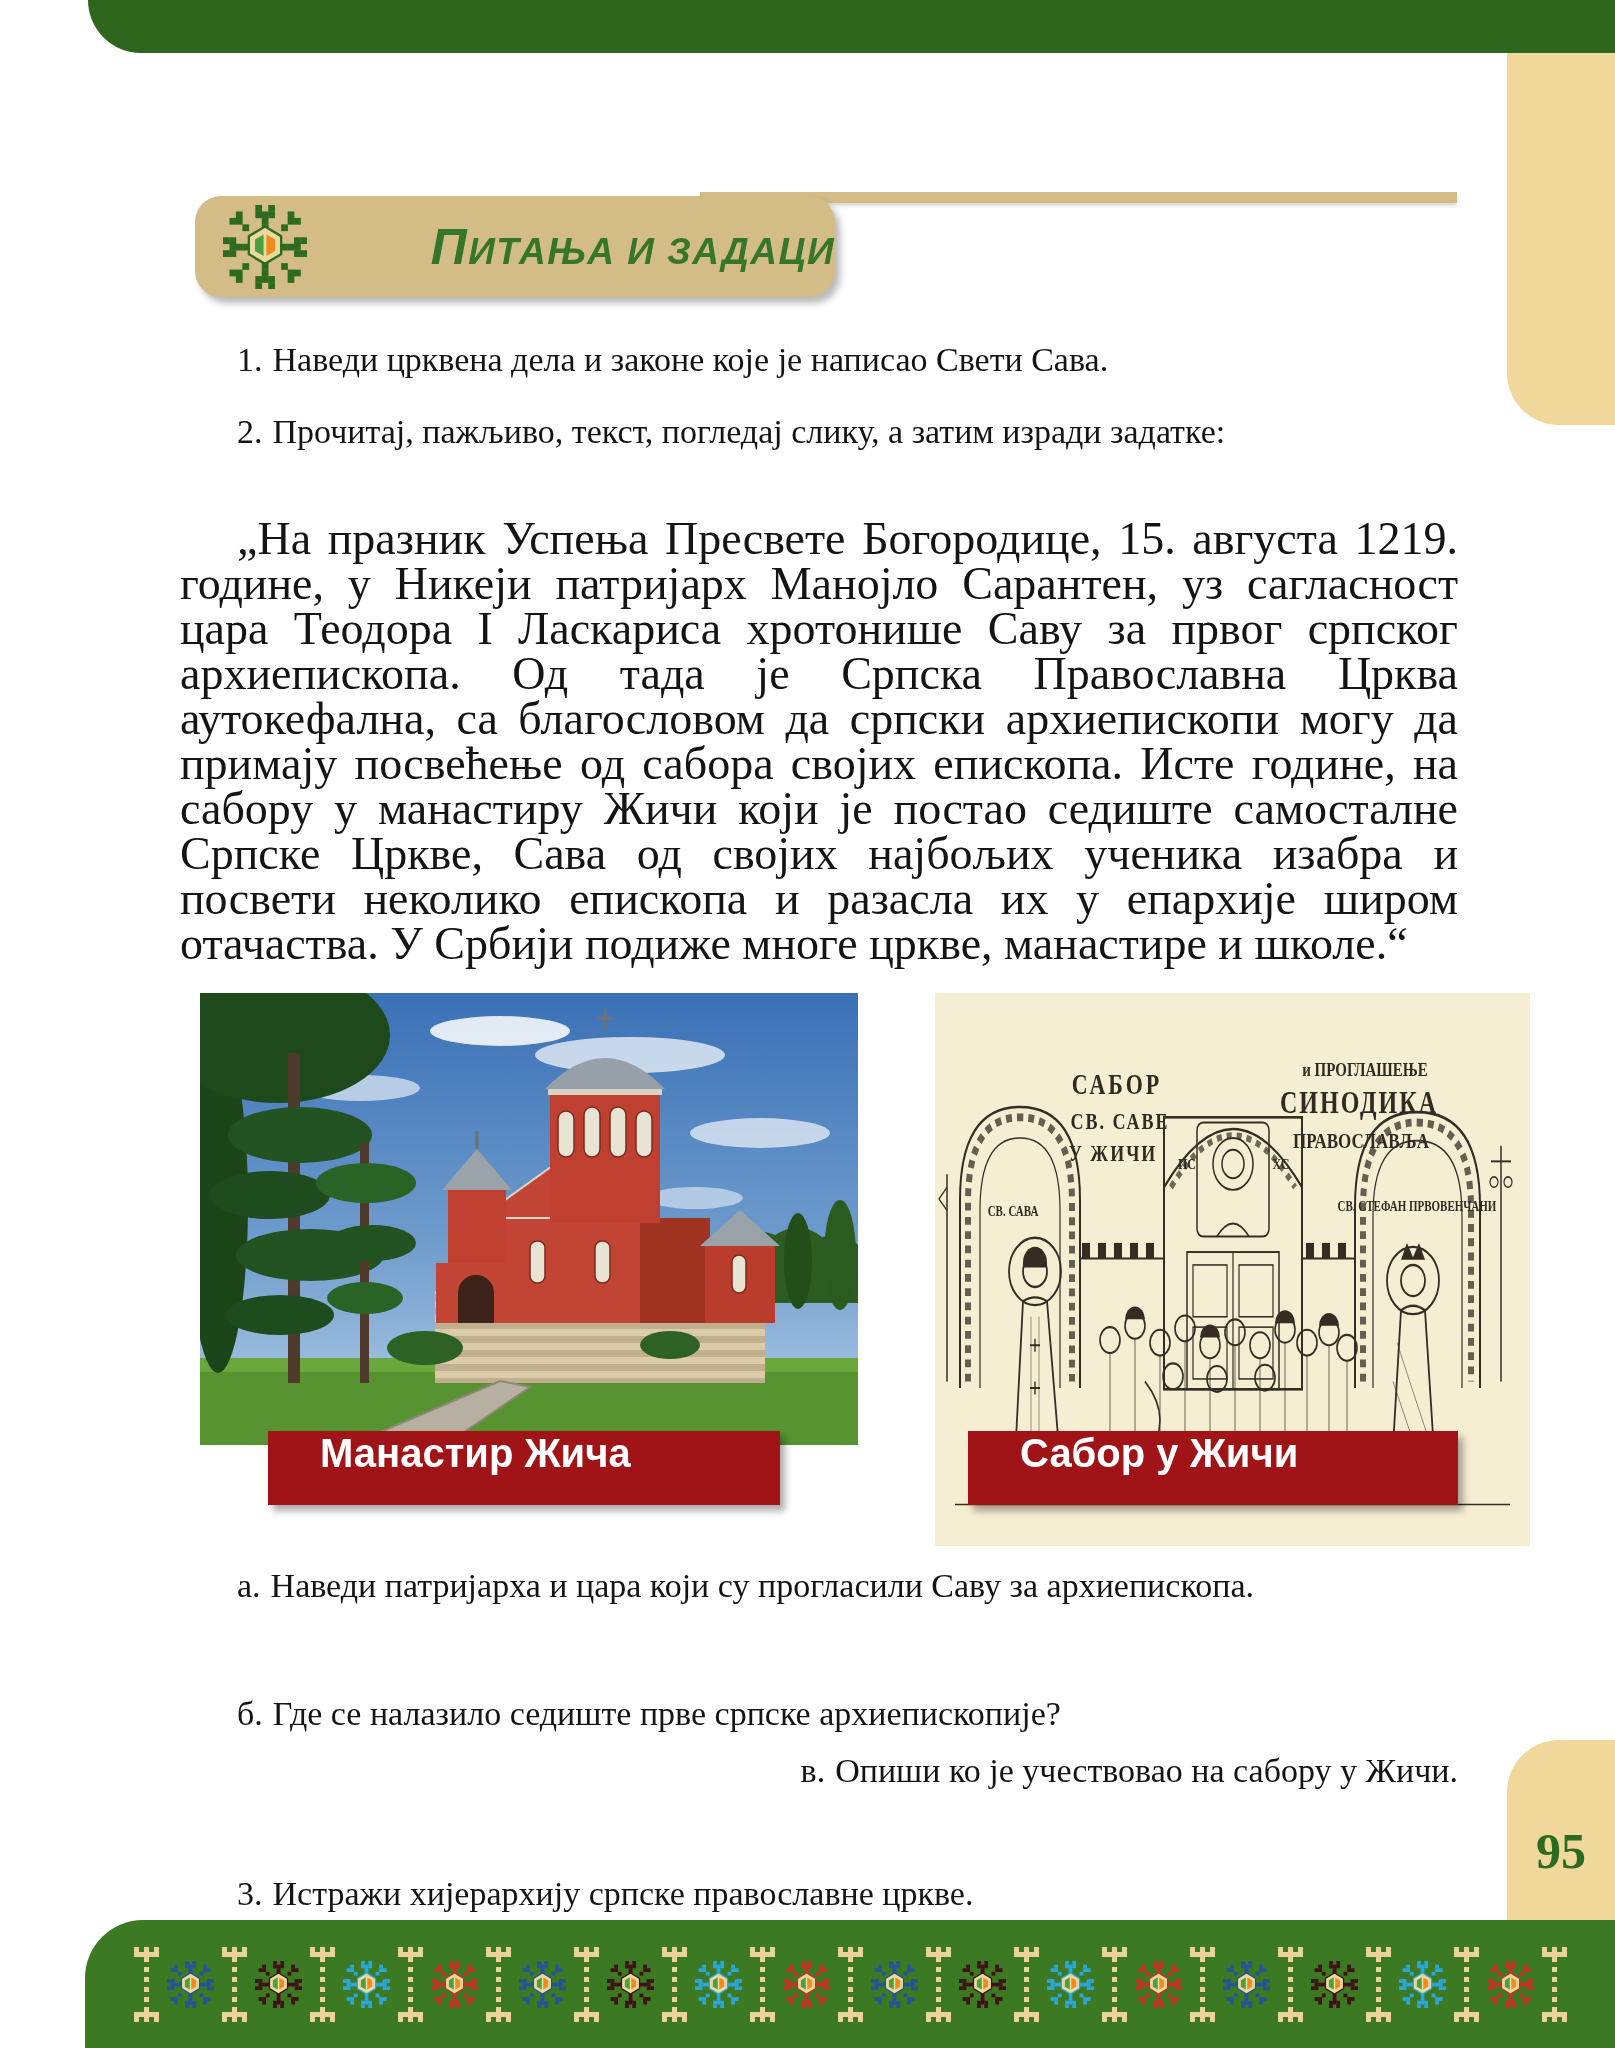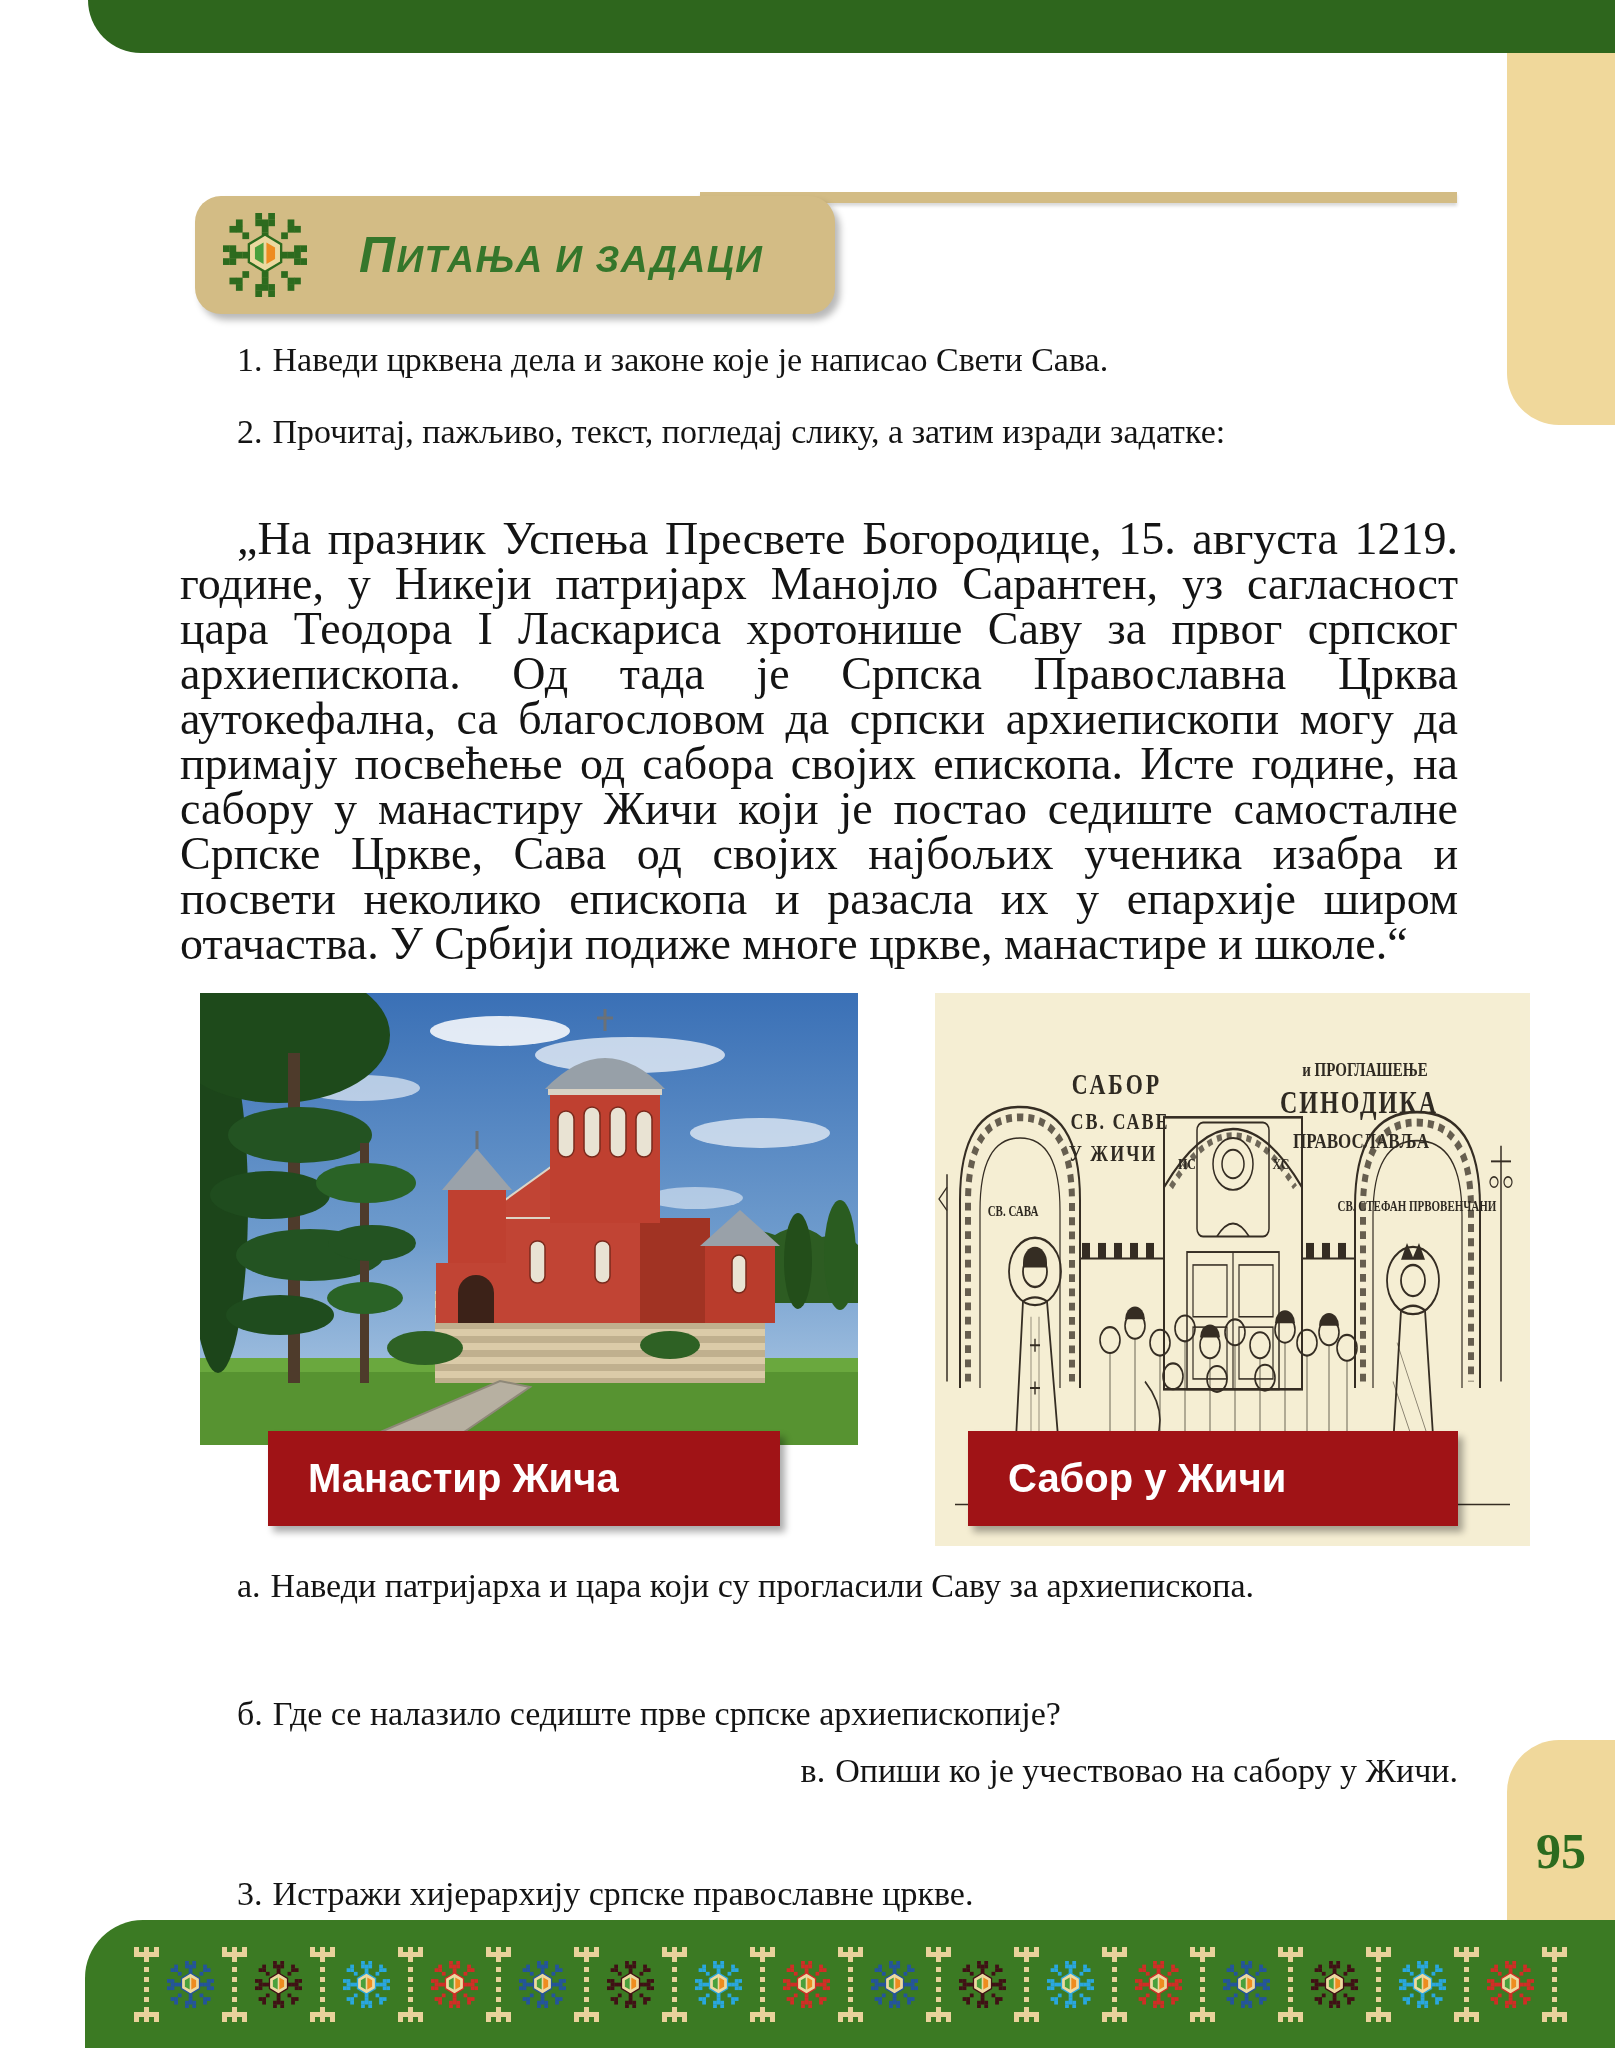--- a/index.html
+++ b/index.html
@@ -15,45 +15,45 @@
     background:#ffffff; overflow:hidden;
     font-family:"Liberation Serif", serif; color:var(--body-text);
   }
   
   .top-bar{position:absolute; left:88px; top:0; width:1527px; height:53px;
     background:var(--top-bar-green); border-bottom-left-radius:62px;}
   .side-tab-top{position:absolute; left:1507px; top:53px; width:108px; height:372px;
     background:var(--tab-tan); border-bottom-left-radius:52px;}
   .thin-bar{position:absolute; left:700px; top:192px; width:757px; height:11px;
     background:var(--banner-tan); box-shadow:0 3px 3px rgba(0,0,0,.15);}
-  .banner{position:absolute; left:195px; top:196px; width:640px; height:118px;
+  .banner{position:absolute; left:195px; top:196px; width:640px; height:101px;
     background:var(--banner-tan); border-radius:26px;
     box-shadow:5px 6px 7px rgba(0,0,0,.28);
-    display:flex; align-items:center; padding-left:28px;}
+    display:flex; align-items:center; padding-left:28px;justify-content:space-between;}
   .banner-icon{width:84px; height:84px; flex:0 0 auto;}
   .banner-title{display:block; margin-left:52px; font-family:"Liberation Sans",sans-serif;
     font-weight:bold; font-style:italic; text-transform:uppercase;
     font-size:37px; letter-spacing:1.5px; color:var(--title-green); line-height:1;}
   .banner-title::first-letter{font-size:50px;}
   
   .task-line{position:absolute; left:180px; width:1278px; font-size:34px; line-height:44px;}
   .task-line .indent{display:inline-block; width:57px;}
   .task-label{margin-right:10px;}
   .quote{position:absolute; left:180px; top:516px; width:1278px;
     font-size:46px; line-height:45px; text-align:justify; text-indent:57px;}
   .source{position:absolute; left:180px; top:906px; width:1278px; text-align:right;
     font-style:italic; font-size:33px;}
   
   .figure{position:absolute; overflow:hidden;}
   .figure svg{display:block; width:100%; height:100%;}
   .fig-left{left:200px; top:993px; width:658px; height:452px;}
   .fig-right{left:935px; top:993px; width:595px; height:553px;}
-  .caption{position:absolute; height:95px; background:var(--caption-red);
+  .caption{position:absolute; height:74px; background:var(--caption-red);
     color:var(--caption-text); font-family:"Liberation Sans",sans-serif; font-weight:bold;
-    font-size:40px; display:flex; align-items:center; padding-left:40px;
+    font-size:40px; display:flex; align-items:flex-start; padding-left:52px;
     box-shadow:5px 6px 7px rgba(0,0,0,.33);}
   .cap-left{left:268px; top:1431px; width:512px;}
   .cap-right{left:968px; top:1431px; width:490px;}
   
   .sub-line{position:absolute; left:237px; width:1221px; font-size:34px; line-height:44px;}
   
   .side-tab-bottom{position:absolute; left:1507px; top:1740px; width:108px; height:185px;
     background:var(--tab-tan); border-top-left-radius:52px;}
   .page-number{position:absolute; left:1507px; top:1822px; width:108px; text-align:center;
     font-family:"Liberation Serif",serif; font-weight:bold; font-size:50px;

